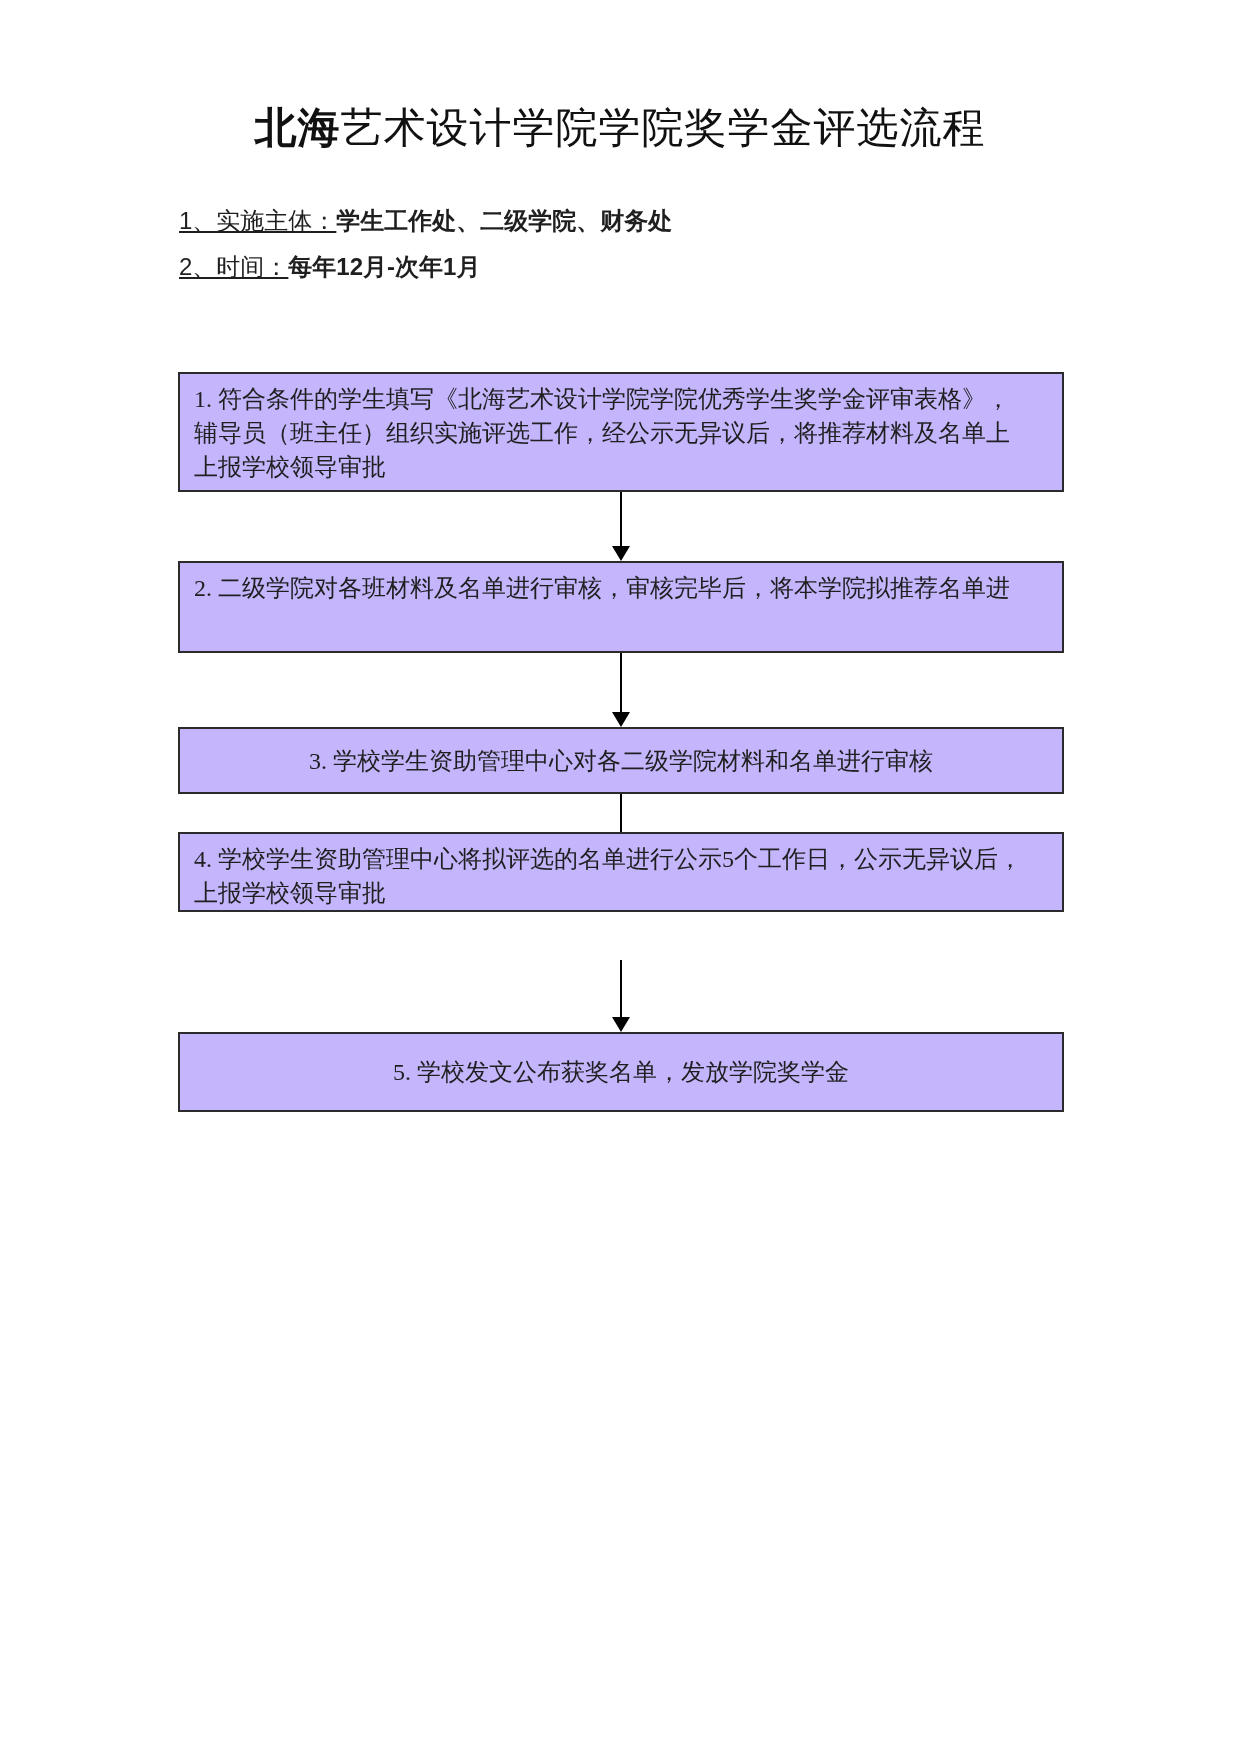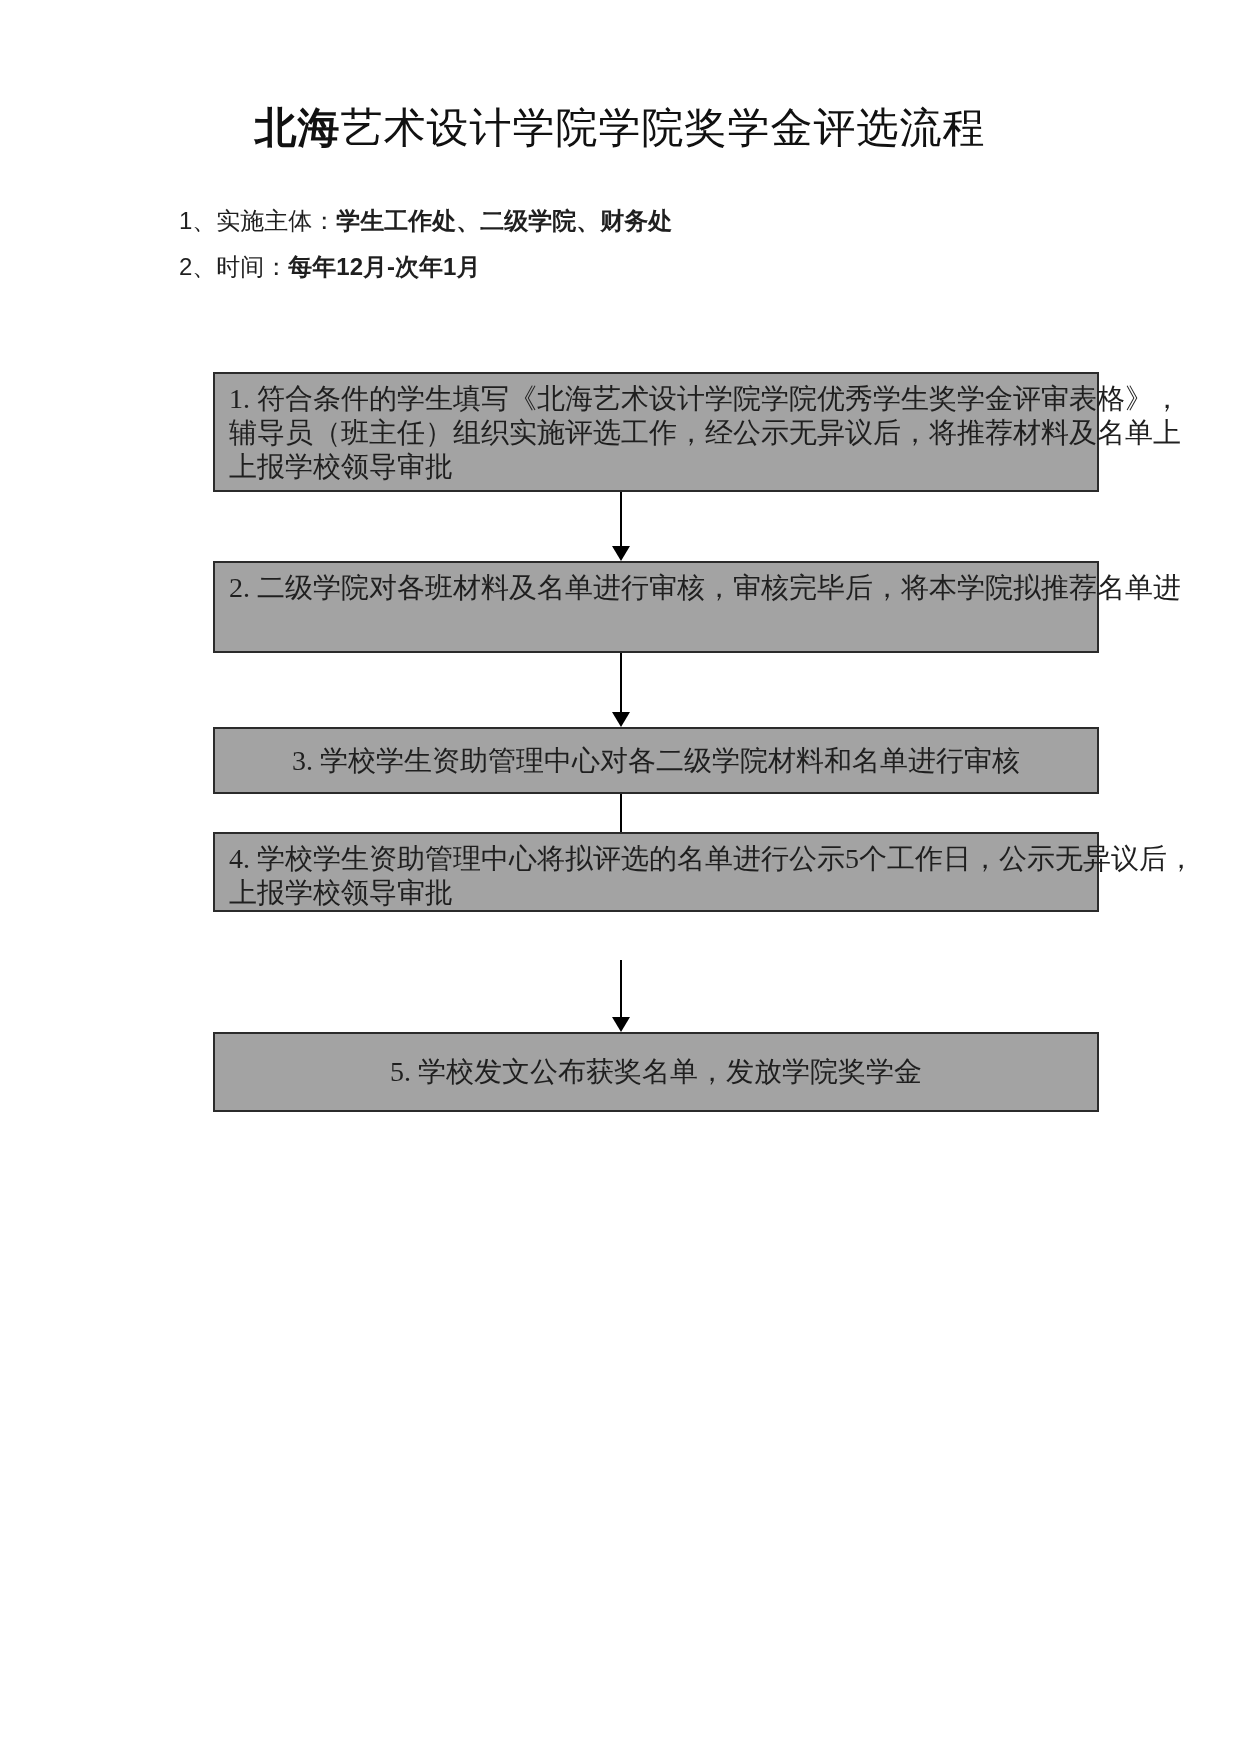--- a/index.html
+++ b/index.html
@@ -33,36 +33,35 @@
 
   .intro-item {
     position: absolute;
     left: 179px;
     font-family: "Liberation Sans", "DejaVu Sans", sans-serif;
     font-size: 24px;
     line-height: 30px;
     white-space: nowrap;
     color: #1f1f1f;
   }
-  .intro-item .label { font-weight: normal; }
+  .intro-item .label { font-weight: normal; text-decoration: underline; }
   .intro-item .value { font-weight: bold; }
   #intro-1 { top: 206px; }
   #intro-2 { top: 252px; text-align: right; }
 
   .flow-box {
     position: absolute;
     left: 178px;
     width: 886px;
     box-sizing: border-box;
     border: 2px solid #2b2b2b;
-    background: #a3a3a3;
-    font-size: 28px;
+    background: #c4b5fd;
+    font-size: 24px;
     line-height: 34px;
     padding: 8px 14px;
-    margin-left: 35px;
   }
   .flow-box .line { white-space: nowrap; }
   .flow-box.center {
     display: flex;
     flex-direction: column;
     justify-content: center;
     align-items: center;
     padding: 0 6px;
   }
   #box-1 { top: 372px; height: 120px; }

